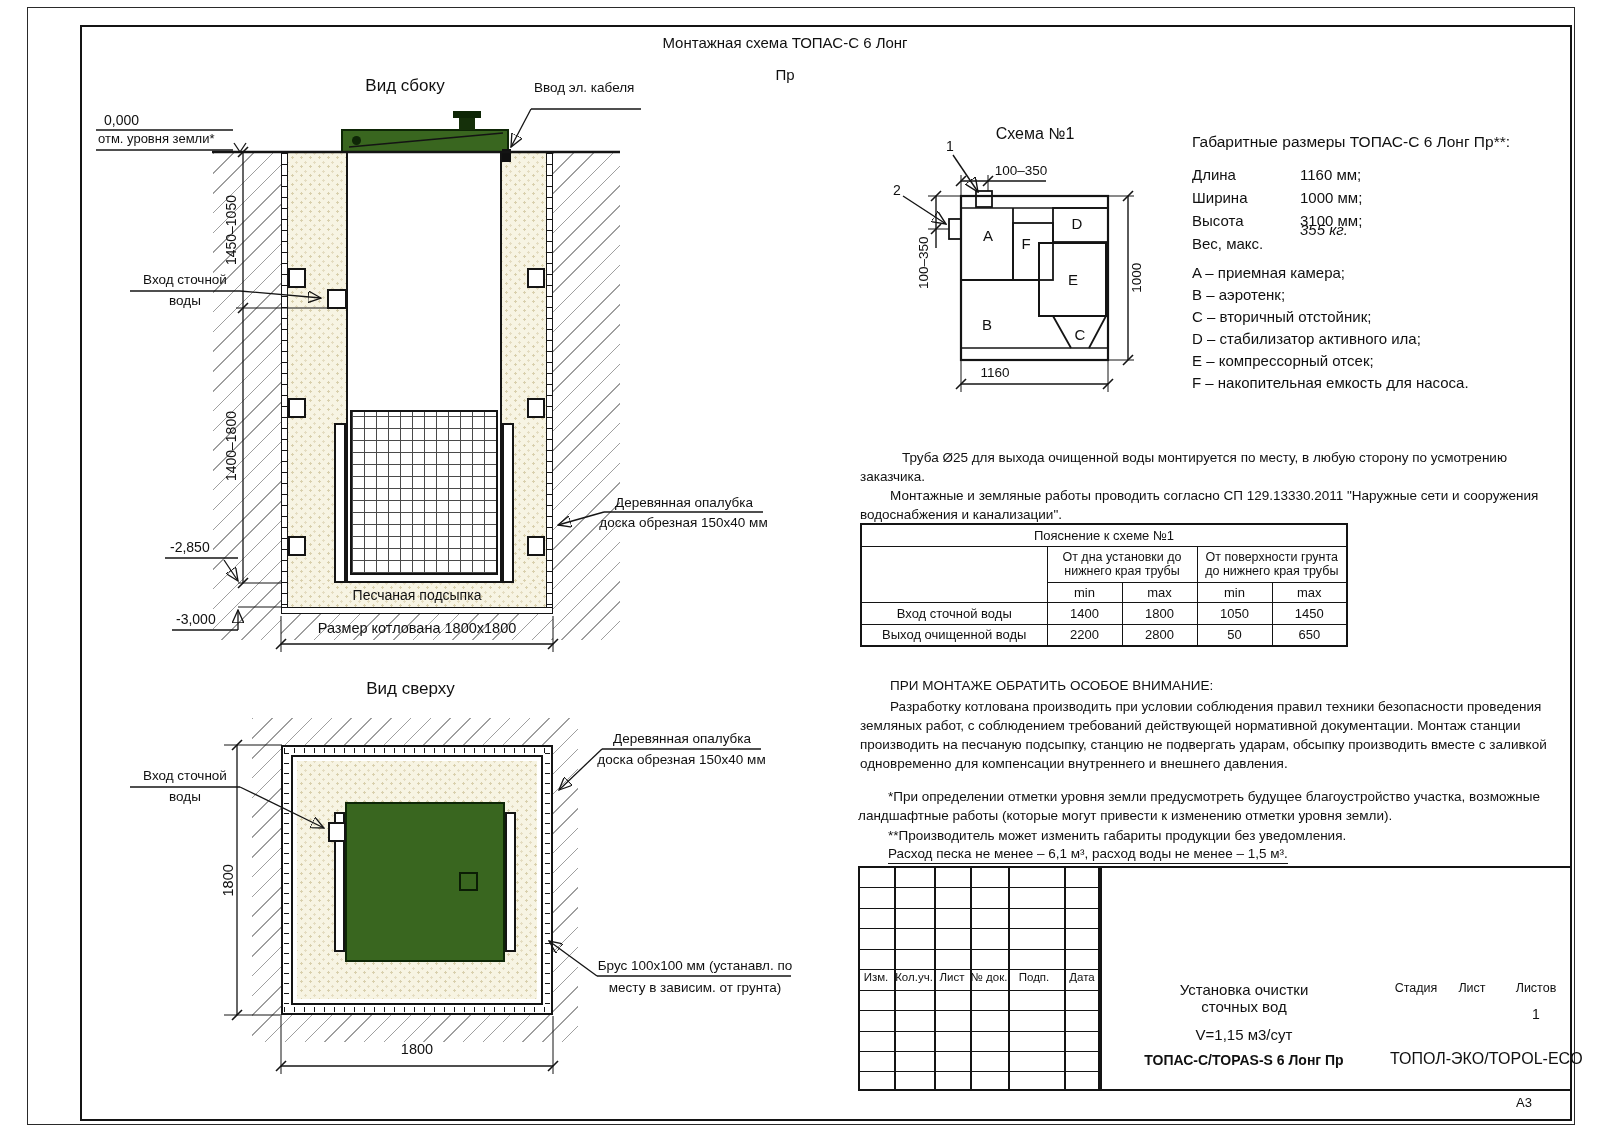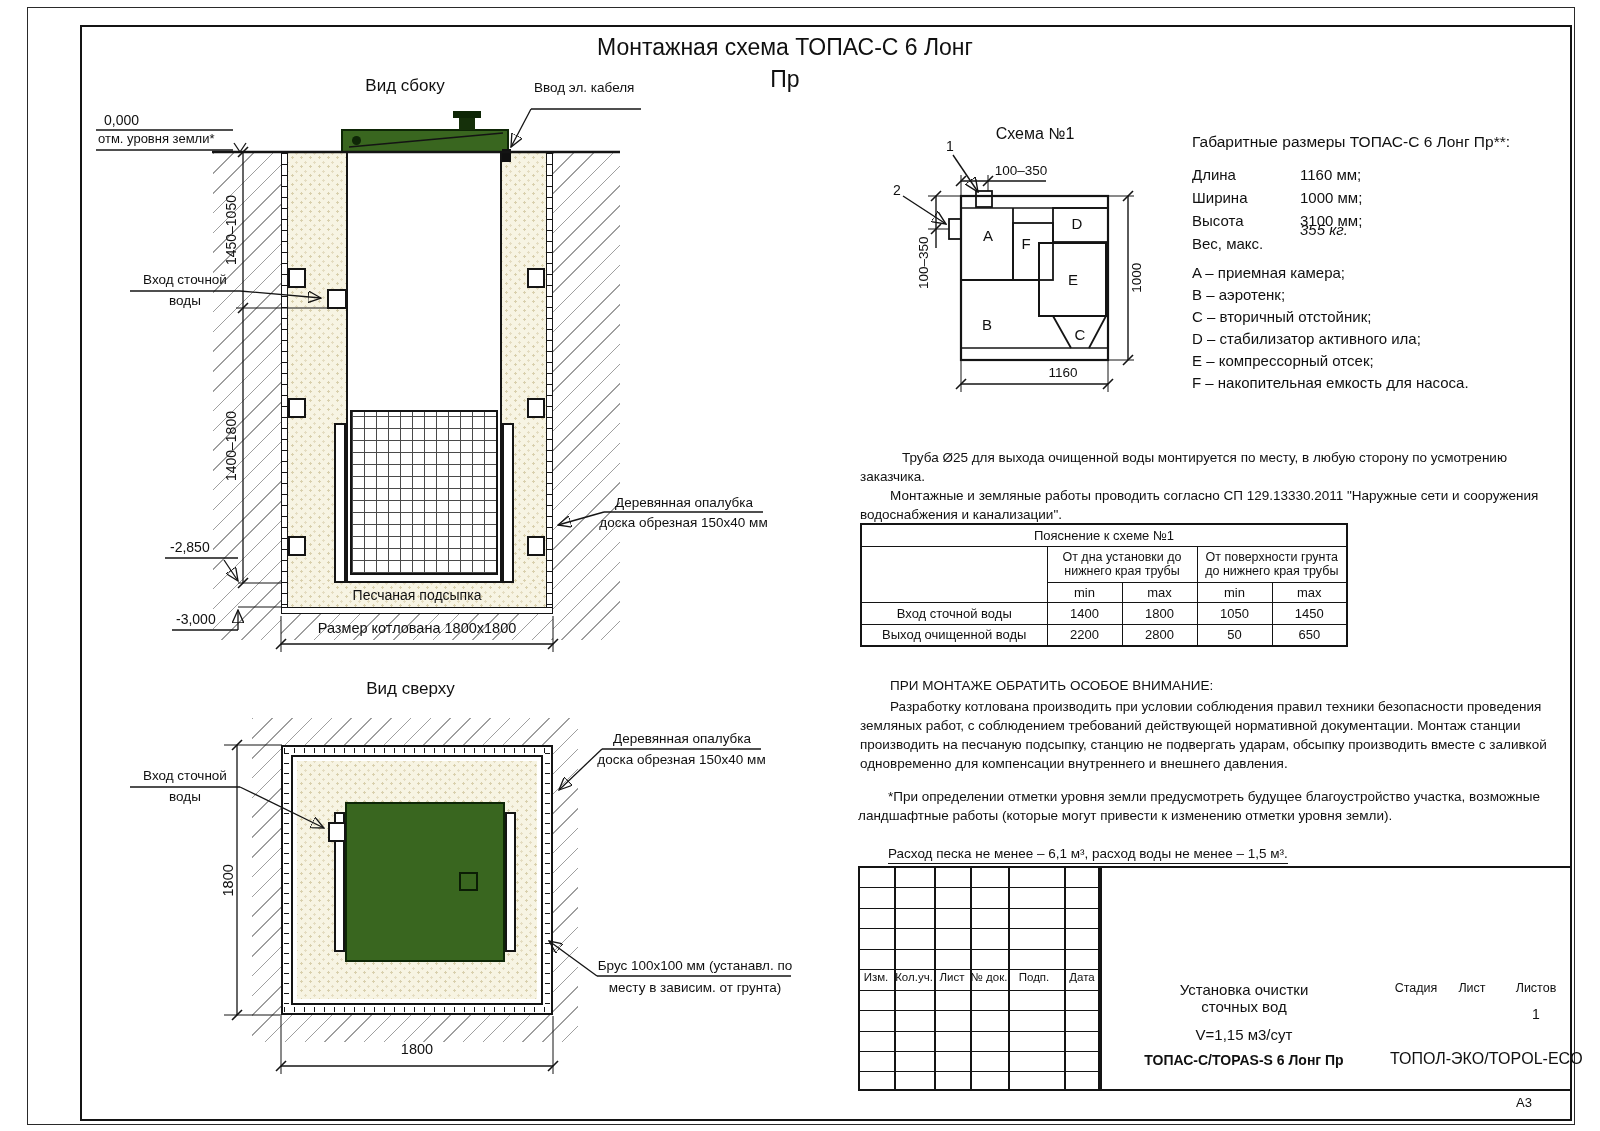--- a/index.html
+++ b/index.html
@@ -4,21 +4,21 @@
 <style>
   html,body{margin:0;padding:0;background:#ffffff;}
   .sheet{position:relative;width:1600px;height:1131px;background:#fff;overflow:hidden;
          font-family:"Liberation Sans",sans-serif;color:#101010;}
   .abs{position:absolute;}
   .t{position:absolute;font-family:"Liberation Sans",sans-serif;color:#101010;
      white-space:nowrap;z-index:6;line-height:1.15;}
   .ctr{text-align:center;}
   .f11{font-size:11.5px}.f12{font-size:12.5px}.f13{font-size:13px}.f135{font-size:13.5px}
   .f14{font-size:14px}.f145{font-size:14.5px}.f15{font-size:15px}.f155{font-size:15.5px}
-  .f16{font-size:16px}.f17{font-size:17px}.f23{font-size:23px}
+  .f16{font-size:16px}.f17{font-size:17px}.f23{font-size:15px}
   .vert{transform:rotate(-90deg);}
   .para{white-space:normal;line-height:1.42;}
   .outer-border{position:absolute;left:27px;top:7px;width:1546px;height:1116px;
      border:1.5px solid #2a2a2a;z-index:1;}
   .frame{position:absolute;left:80px;top:25px;width:1492px;height:1096px;
      border:2.5px solid #141414;z-index:1;box-sizing:border-box;}
   .hatch{background-image:repeating-linear-gradient(135deg,rgba(80,80,80,.55) 0 1px,transparent 1px 14px);}
   .sand{background-color:#f7f4e3;
      background-image:radial-gradient(circle,#d9d0ad 1px,transparent 1.4px),
                       radial-gradient(circle,#e4dcc0 1px,transparent 1.4px);
@@ -124,21 +124,21 @@
   <div class="t f135 ctr" style="left:600px;top:980px;width:190px;">месту в зависим. от грунта)</div>
   <div class="t f145 ctr vert" style="left:198px;top:872px;width:60px;">1800</div>
   <div class="t f145 ctr" style="left:397px;top:1041px;width:40px;">1800</div>
 
   <div class="t f16 ctr" style="left:960px;top:125px;width:150px;">Схема №1</div>
   <div class="t f14" style="left:946px;top:138px;">1</div>
   <div class="t f14" style="left:893px;top:182px;">2</div>
   <div class="t f135 ctr" style="left:993px;top:163px;width:56px;">100–350</div>
   <div class="t f135 ctr vert" style="left:894px;top:255px;width:60px;">100–350</div>
   <div class="t f135 ctr vert" style="left:1107px;top:270px;width:60px;">1000</div>
-  <div class="t f135 ctr" style="left:1033px;top:365px;width:60px;">1160</div>
+  <div class="t f135 ctr" style="left:965px;top:365px;width:60px;">1160</div>
   <div class="t f15 ctr" style="left:978px;top:227px;width:20px;">A</div>
   <div class="t f15 ctr" style="left:1016px;top:235px;width:20px;">F</div>
   <div class="t f15 ctr" style="left:1067px;top:215px;width:20px;">D</div>
   <div class="t f15 ctr" style="left:1063px;top:271px;width:20px;">E</div>
   <div class="t f15 ctr" style="left:977px;top:316px;width:20px;">B</div>
   <div class="t f15 ctr" style="left:1070px;top:326px;width:20px;">C</div>
 
   <div class="t f155" style="left:1192px;top:133px;">Габаритные размеры ТОПАС-С 6 Лонг Пр**:</div>
   <div class="t f15" style="left:1192px;top:166px;">Длина</div>
   <div class="t f15" style="left:1300px;top:166px;">1160 мм;</div>
@@ -195,20 +195,21 @@
       <td>50</td>
       <td>650</td>
     </tr>
   </tbody>
     </table>
 
   <div class="t f135" style="left:890px;top:678px;">ПРИ МОНТАЖЕ ОБРАТИТЬ ОСОБОЕ ВНИМАНИЕ:</div>
   <div class="t f135 para" style="left:860px;top:697px;width:692px;text-indent:30px;">Разработку котлована производить при условии соблюдения правил техники безопасности проведения земляных работ, с соблюдением требований действующей нормативной документации. Монтаж станции производить на песчаную подсыпку, станцию не подвергать ударам, обсыпку производить вместе с заливкой одновременно для компенсации внутреннего и внешнего давления.</div>
 
   <div class="t f135 para" style="left:858px;top:787px;width:695px;text-indent:30px;">*При определении отметки уровня земли предусмотреть будущее благоустройство участка, возможные ландшафтные работы (которые могут привести к изменению отметки уровня земли).</div>
+  <div class="t f135 para" style="left:858px;top:826px;width:695px;text-indent:30px;">**Производитель может изменить габариты продукции без уведомления.</div>
   <div class="t f135" style="left:888px;top:846px;border-bottom:1.5px solid #141414;padding-bottom:1px;">Расход песка не менее – 6,1 м³, расход воды не менее – 1,5 м³.</div>
 
   <div class="tb-grid"></div>
 
   <div class="tline" style="left:894px;top:866px;width:1.5px;height:225px;"></div>
   <div class="tline" style="left:934px;top:866px;width:1.5px;height:225px;"></div>
   <div class="tline" style="left:970px;top:866px;width:1.5px;height:225px;"></div>
   <div class="tline" style="left:1008px;top:866px;width:1.5px;height:225px;"></div>
   <div class="tline" style="left:1064px;top:866px;width:1.5px;height:225px;"></div>
 

